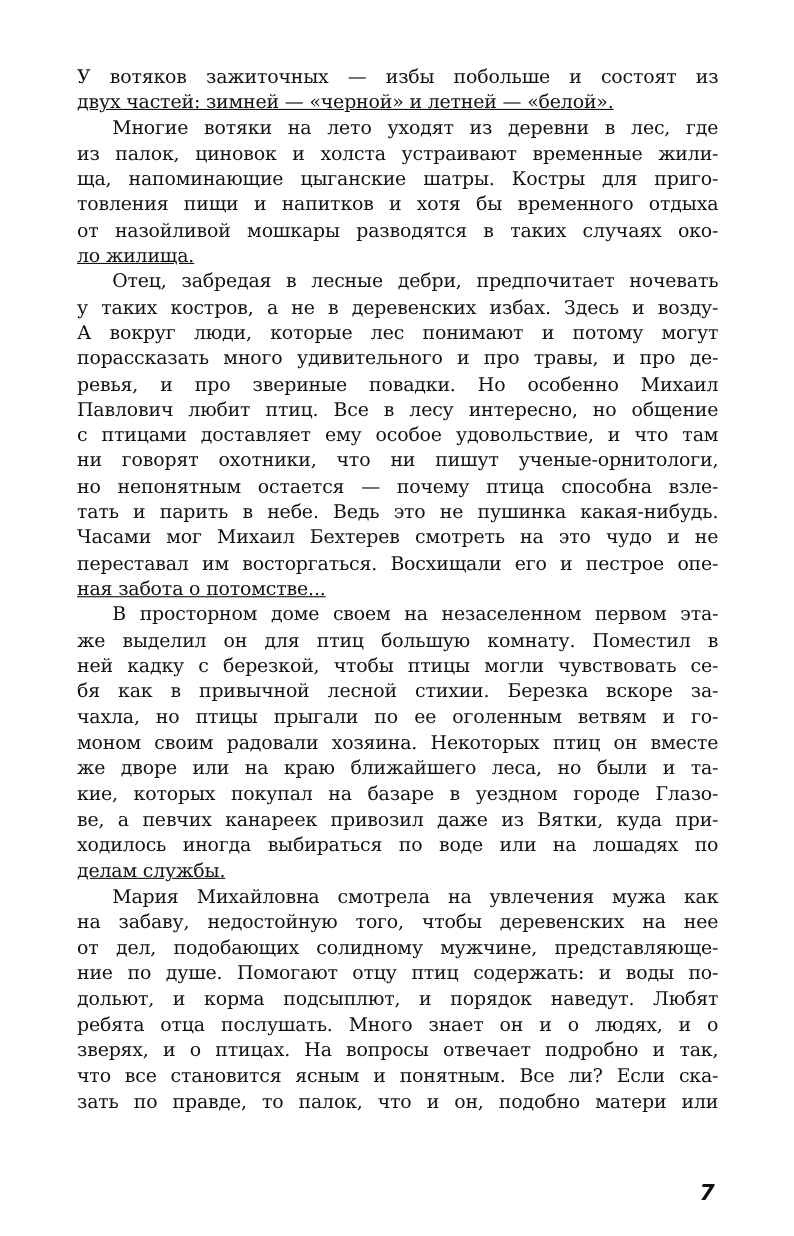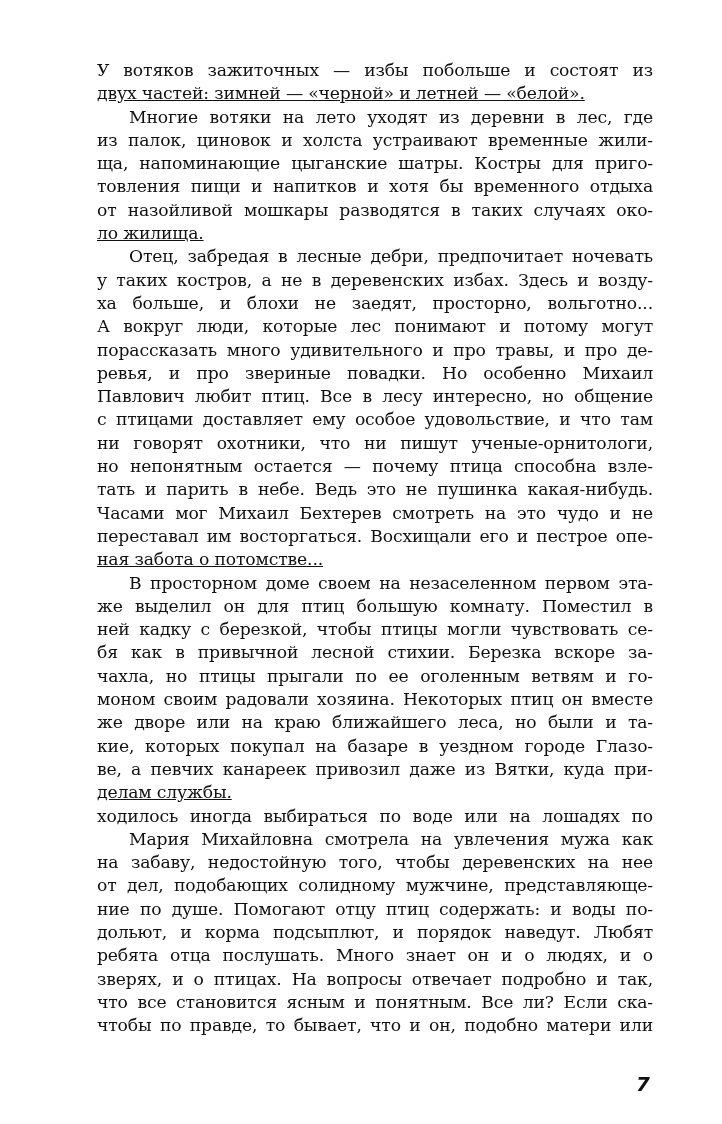--- a/index.html
+++ b/index.html
@@ -24,21 +24,20 @@
       color: #111111;
     }
     .line {
       display: block;
       white-space: nowrap;
       text-align: justify;
       text-align-last: justify;
       height: 23.3px;
       overflow: visible;
       letter-spacing: -0.15px;
-      margin-left: 27px;
     }
     .line.indent {
       padding-left: 32px;
     }
     .line.last {
       text-align-last: left;
       text-decoration: underline;
     }
     .page-number {
       position: absolute;
@@ -66,21 +65,20 @@
     <span class="line">из палок, циновок и холста устраивают временные жили-</span>
     <span class="line">ща, напоминающие цыганские шатры. Костры для приго-</span>
     <span class="line">товления пищи и напитков и хотя бы временного отдыха</span>
     <span class="line">от назойливой мошкары разводятся в таких случаях око-</span>
     <span class="line last">ло жилища.</span>
   </div>
 
   <div>
     <span class="line indent">Отец, забредая в лесные дебри, предпочитает ночевать</span>
     <span class="line">у таких костров, а не в деревенских избах. Здесь и возду-</span>
-    <span class="line">ха больше, и блохи не заедят, просторно, вольготно...</span>
     <span class="line">А вокруг люди, которые лес понимают и потому могут</span>
     <span class="line">порассказать много удивительного и про травы, и про де-</span>
     <span class="line">ревья, и про звериные повадки. Но особенно Михаил</span>
     <span class="line">Павлович любит птиц. Все в лесу интересно, но общение</span>
     <span class="line">с птицами доставляет ему особое удовольствие, и что там</span>
     <span class="line">ни говорят охотники, что ни пишут ученые-орнитологи,</span>
     <span class="line">но непонятным остается — почему птица способна взле-</span>
     <span class="line">тать и парить в небе. Ведь это не пушинка какая-нибудь.</span>
     <span class="line">Часами мог Михаил Бехтерев смотреть на это чудо и не</span>
     <span class="line">переставал им восторгаться. Восхищали его и пестрое опе-</span>
@@ -90,31 +88,31 @@
   <div>
     <span class="line indent">В просторном доме своем на незаселенном первом эта-</span>
     <span class="line">же выделил он для птиц большую комнату. Поместил в</span>
     <span class="line">ней кадку с березкой, чтобы птицы могли чувствовать се-</span>
     <span class="line">бя как в привычной лесной стихии. Березка вскоре за-</span>
     <span class="line">чахла, но птицы прыгали по ее оголенным ветвям и го-</span>
     <span class="line">моном своим радовали хозяина. Некоторых птиц он вместе</span>
     <span class="line">же дворе или на краю ближайшего леса, но были и та-</span>
     <span class="line">кие, которых покупал на базаре в уездном городе Глазо-</span>
     <span class="line">ве, а певчих канареек привозил даже из Вятки, куда при-</span>
+    <span class="line">ходилось иногда выбираться по воде или на лошадях по</span>
     <span class="line last">делам службы.</span>
-    <span class="line">ходилось иногда выбираться по воде или на лошадях по</span>
   </div>
 
   <div>
     <span class="line indent">Мария Михайловна смотрела на увлечения мужа как</span>
     <span class="line">на забаву, недостойную того, чтобы деревенских на нее</span>
     <span class="line">от дел, подобающих солидному мужчине, представляюще-</span>
     <span class="line">ние по душе. Помогают отцу птиц содержать: и воды по-</span>
     <span class="line">дольют, и корма подсыплют, и порядок наведут. Любят</span>
     <span class="line">ребята отца послушать. Много знает он и о людях, и о</span>
     <span class="line">зверях, и о птицах. На вопросы отвечает подробно и так,</span>
     <span class="line">что все становится ясным и понятным. Все ли? Если ска-</span>
-    <span class="line">чтобы по правде, то бывает, что и он, подобно матери или</span>
+    <span class="line">зать по правде, то палок, что и он, подобно матери или</span>
   </div>
 
 </div>
 
 <div class="page-number">7</div>
 
 </body></html>

